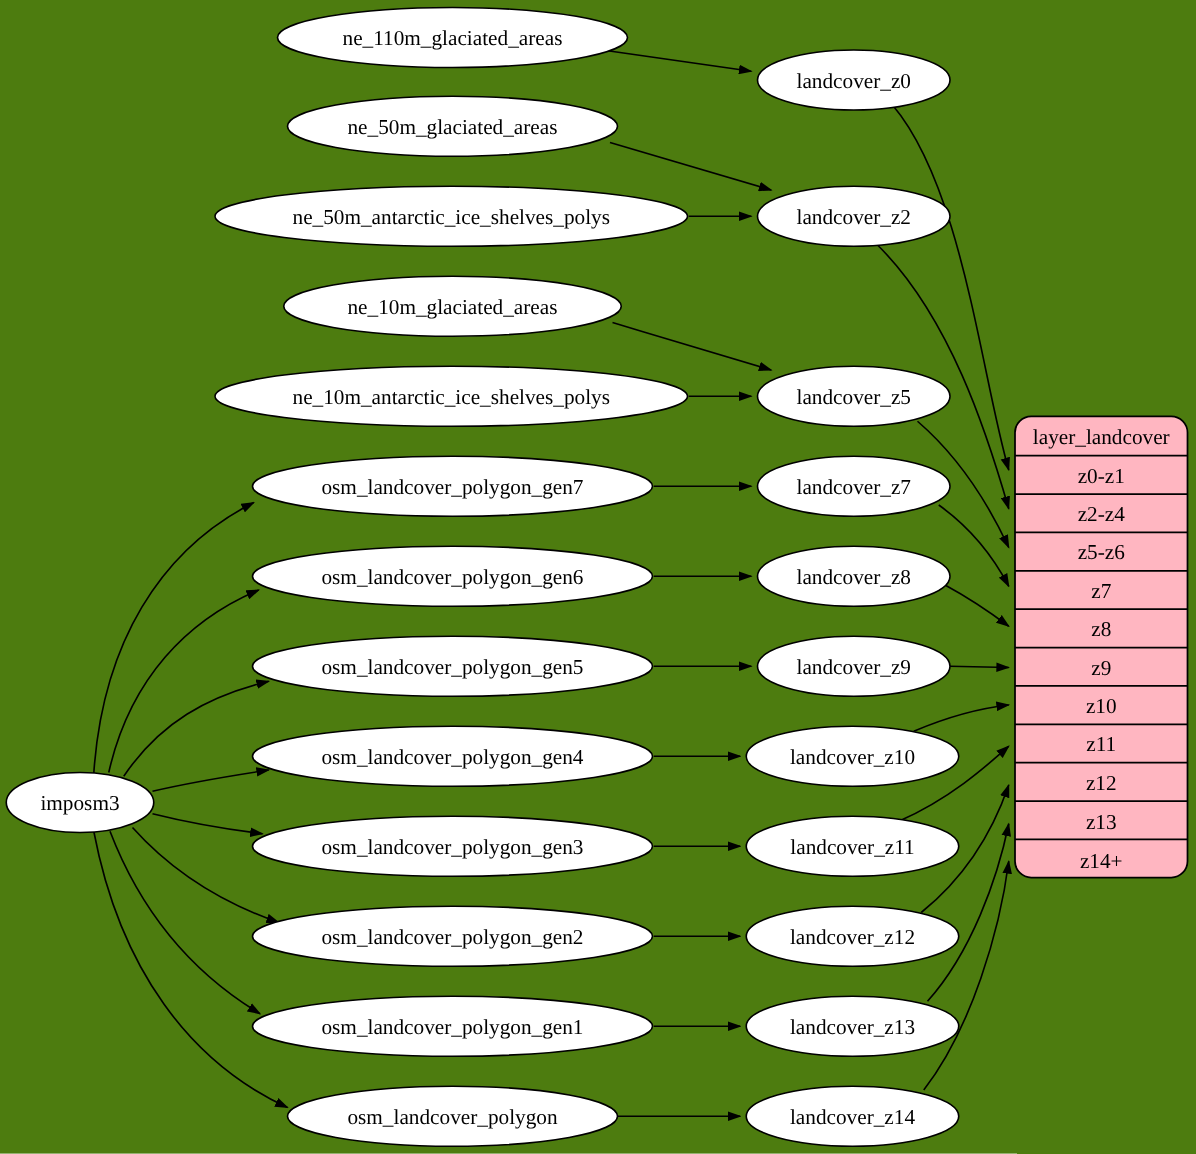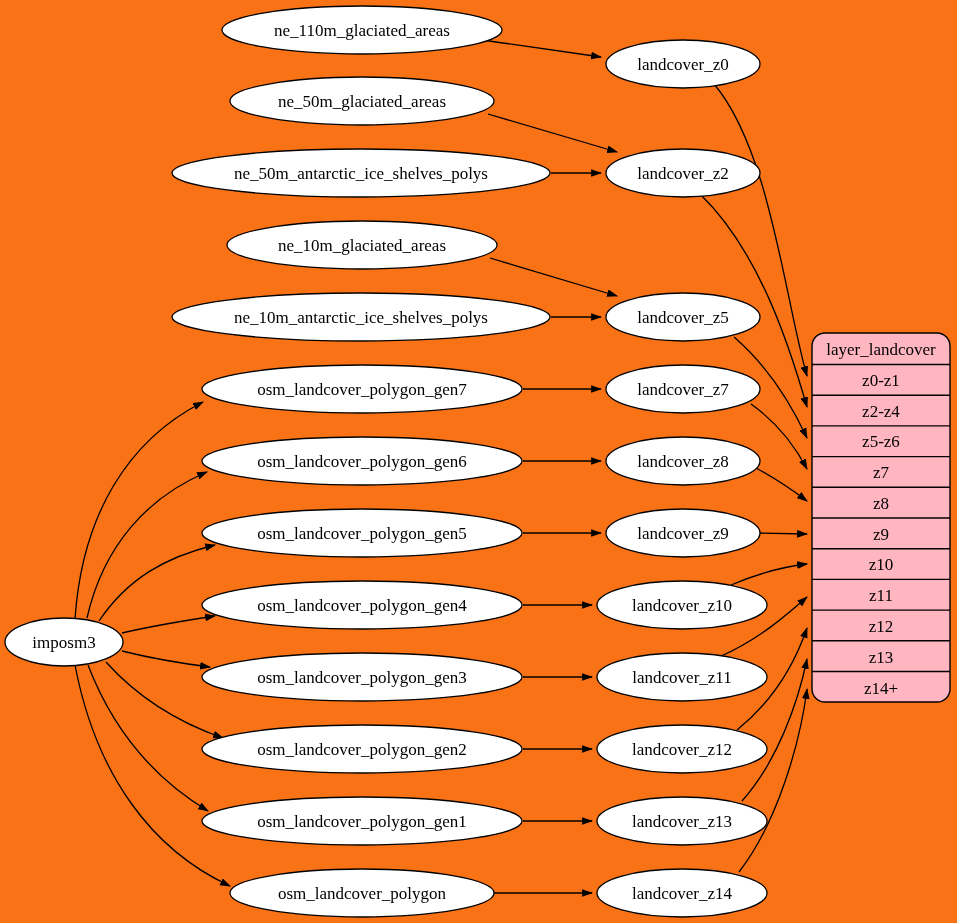--- a/index.html
+++ b/index.html
@@ -4,21 +4,21 @@
 <style>
   html, body {
     margin: 0;
     padding: 0;
     background: #ffffff;
   }
   .canvas {
     width: 957px;
     height: 923px;
     position: relative;
-    background: #f97316;
+    background: #4d7c0f;
   }
   svg text {
     font-family: "Liberation Serif", "DejaVu Serif", serif;
     font-size: 17px;
     fill: #000000;
   }
   .node-ellipse {
     fill: #ffffff;
     stroke: #000000;
     stroke-width: 1.3;

